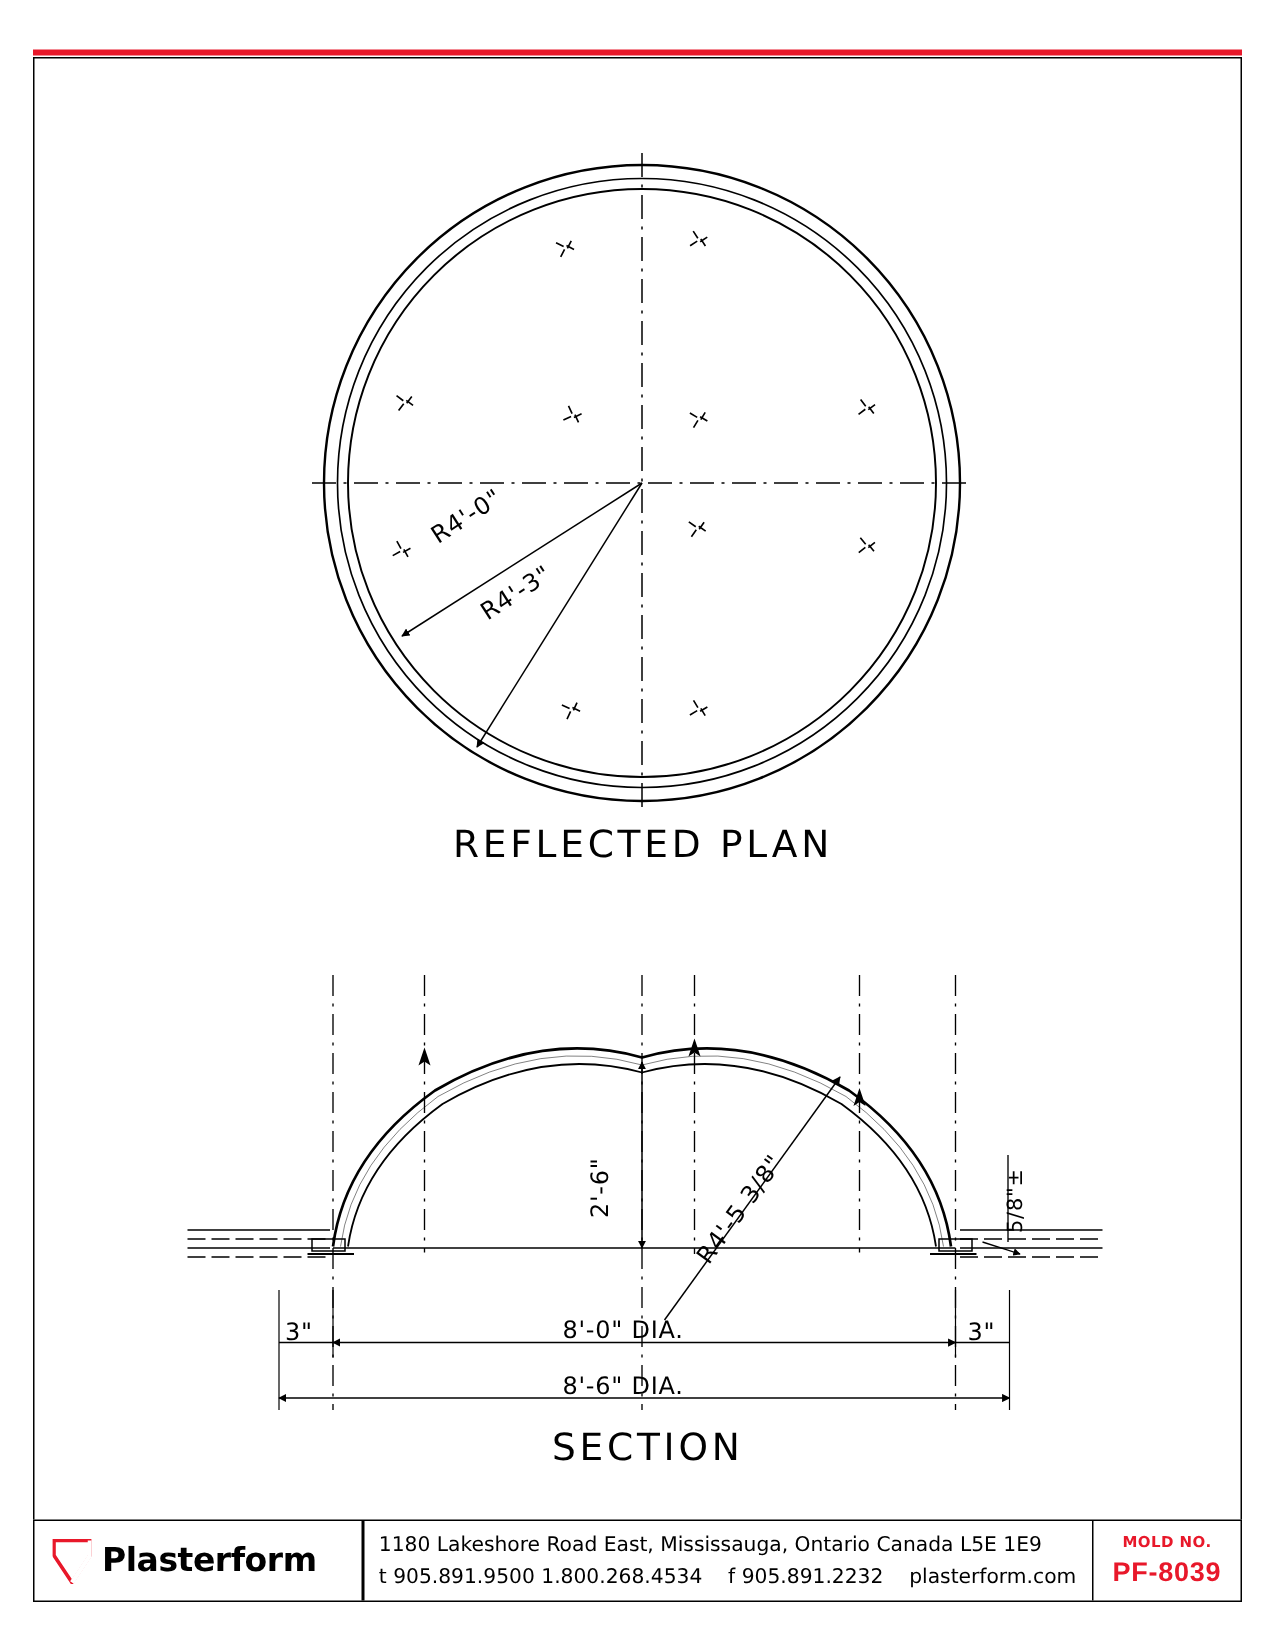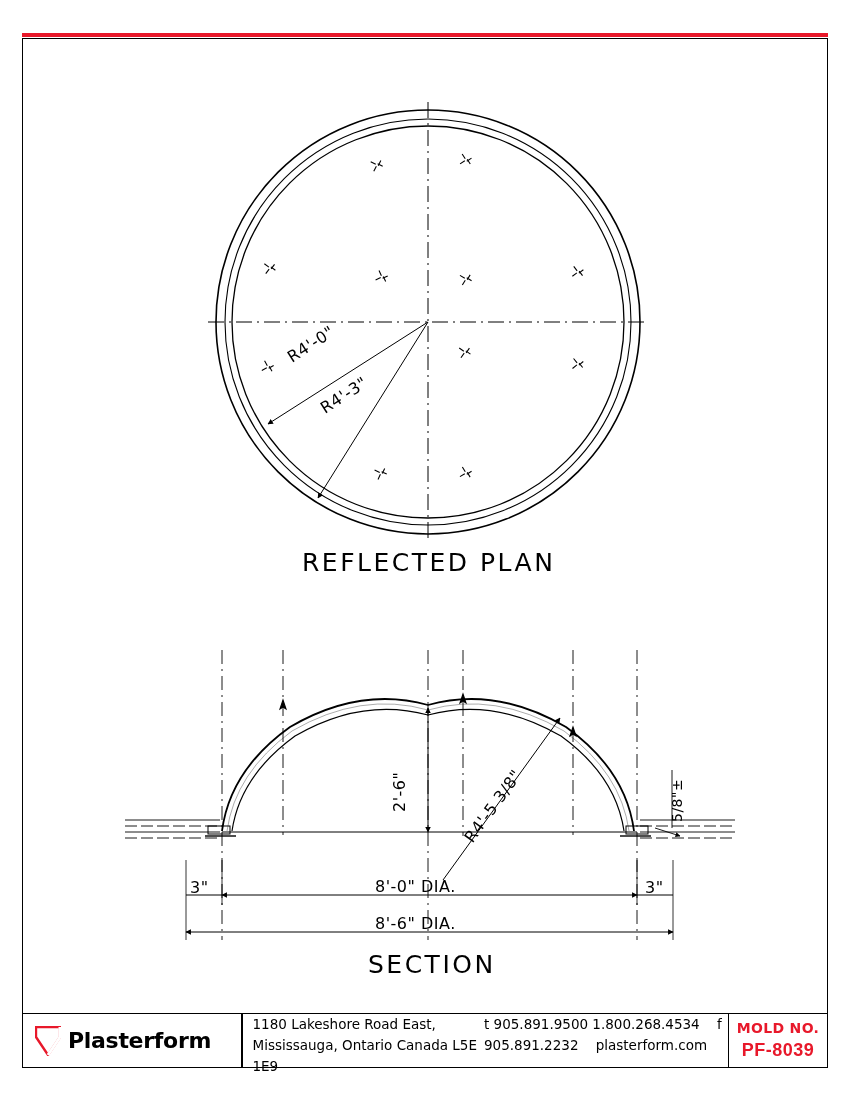--- a/index.html
+++ b/index.html
@@ -98,42 +98,42 @@
     font-weight: bold;
     letter-spacing: -0.3px;
   }
   .tb-divider {
     width: 1.5px;
     background: #000;
   }
   .tb-address {
     flex: 1;
     display: flex;
-    flex-direction: row;
+    flex-direction: column;
     justify-content: center;
     padding-left: 10px;
     box-sizing: border-box;
   }
   .tb-addr-line {
     font-family: "DejaVu Sans", sans-serif;
     font-size: 13.5px;
     line-height: 1.55;
   }
   .tb-addr-line b { font-weight: normal; }
   .tb-mold {
     width: 98px;
     display: flex;
     flex-direction: column;
     justify-content: center;
     align-items: center;
     color: #e8182a;
   }
   .tb-mold-label {
     font-family: "DejaVu Sans", sans-serif;
-    font-size: 14px;
+    font-size: 10px;
     font-weight: bold;
     letter-spacing: 0.3px;
   }
   .tb-mold-no {
     font-family: Liberation Sans, sans-serif;
     font-size: 18px;
     font-weight: bold;
     letter-spacing: 0.5px;
     margin-top: 4px;
   }

